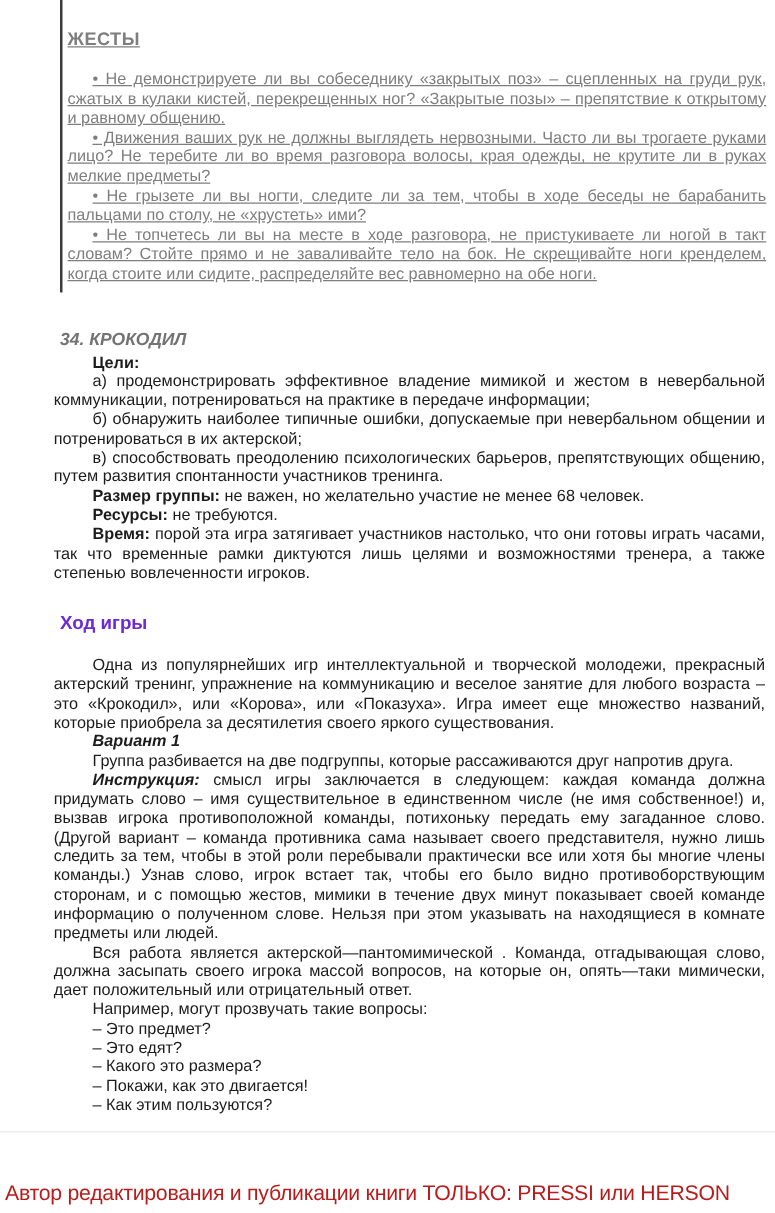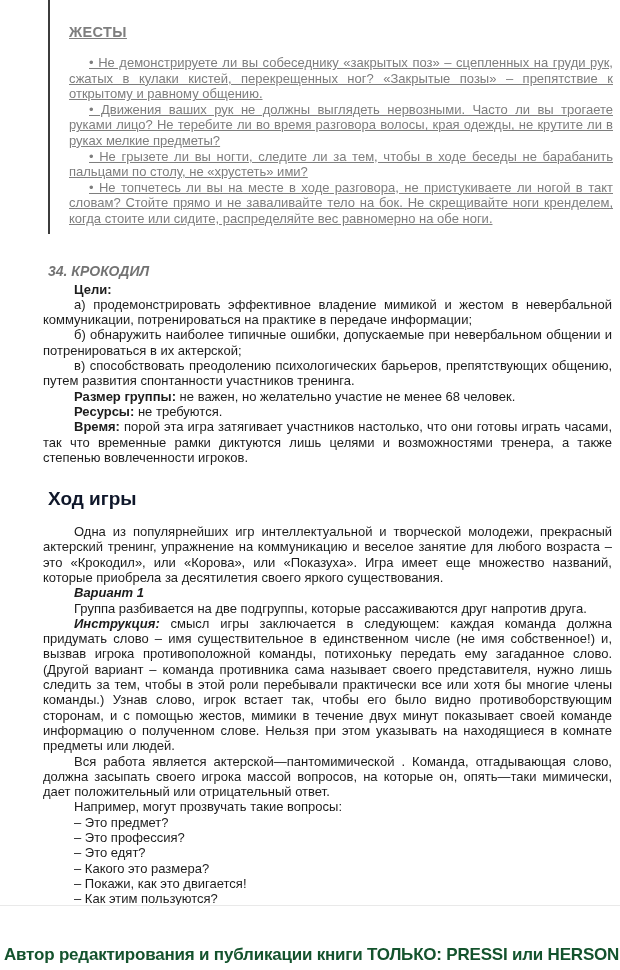--- a/index.html
+++ b/index.html
@@ -10,21 +10,21 @@
     height: 970px;
     background: #ffffff;
     font-family: "Liberation Sans", "DejaVu Sans", sans-serif;
     overflow: hidden;
   }
 
   
   .tracked {
     margin: 0 7px 0 48px;
     border-left: 2px solid #3c3c3c;
-    padding: 24px 0 7px 19px;
+    padding: 24px 0 7px 4px;
     color: #7e7e7e;
   }
   .tracked .sec-heading {
     font-size: 14.5px;
     font-weight: bold;
     text-decoration: underline;
     margin: 0 0 15px 0;
     letter-spacing: 0.4px;
   }
   .tracked p {
@@ -53,43 +53,43 @@
     font-size: 14px;
     font-weight: bold;
     font-style: italic;
     margin: 29px 0 2px 5px;
     line-height: 17px;
   }
   .bold-lead { font-weight: bold; font-style: normal; }
   .bolditalic-lead { font-weight: bold; font-style: italic; }
   .variant-line { font-weight: bold; font-style: italic; }
   .flow-heading {
-    color: #0f172a;
-    font-size: 19px;
+    color: #6d28d9;
+    font-size: 15px;
     font-weight: bold;
     margin: 25px 0 0 5px;
     line-height: 18px;
   }
   .spacer-line { height: 16px; }
 
   
   .divider {
     position: absolute;
     left: 0; top: 905px;
     width: 620px; height: 1px;
     background: #e9e9e9;
   }
   .footer-note {
     position: absolute;
     left: 4px;
     bottom: 5px;
     width: 616px;
-    color: #14532d;
+    color: #b91c1c;
     font-size: 17px;
-    font-weight: bold;
+    font-weight: normal;
     white-space: nowrap;
     letter-spacing: -0.2px;
   }
 </style>
 </head>
 <body>
 
 <div class="page">
 
   <div class="tracked">
@@ -115,21 +115,20 @@
     <div class="flow-heading">Ход игры</div>
     <div class="spacer-line"></div>
 
     <p>Одна из популярнейших игр интеллектуальной и творческой молодежи, прекрасный актерский тренинг, упражнение на коммуникацию и веселое занятие для любого возраста – это «Крокодил», или «Корова», или «Показуха». Игра имеет еще множество названий, которые приобрела за десятилетия своего яркого существования.</p>
     <p class="variant-line">Вариант 1</p>
     <p>Группа разбивается на две подгруппы, которые рассаживаются друг напротив друга.</p>
     <p><span class="bolditalic-lead">Инструкция:</span> <span>смысл игры заключается в следующем: каждая команда должна придумать слово – имя существительное в единственном числе (не имя собственное!) и, вызвав игрока противоположной команды, потихоньку передать ему загаданное слово. (Другой вариант – команда противника сама называет своего представителя, нужно лишь следить за тем, чтобы в этой роли перебывали практически все или хотя бы многие члены команды.) Узнав слово, игрок встает так, чтобы его было видно противоборствующим сторонам, и с помощью жестов, мимики в течение двух минут показывает своей команде информацию о полученном слове. Нельзя при этом указывать на находящиеся в комнате предметы или людей.</span></p>
     <p>Вся работа является актерской—пантомимической . Команда, отгадывающая слово, должна засыпать своего игрока массой вопросов, на которые он, опять—таки мимически, дает положительный или отрицательный ответ.</p>
     <p>Например, могут прозвучать такие вопросы:</p>
     <p>– Это предмет?</p>
-    <p>– Это профессия?</p>
     <p>– Это едят?</p>
     <p>– Какого это размера?</p>
     <p>– Покажи, как это двигается!</p>
     <p>– Как этим пользуются?</p>
   </div>
 
   <div class="divider"></div>
   <div class="footer-note">Автор редактирования и публикации книги ТОЛЬКО: PRESSI или HERSON</div>
 
 </div>

